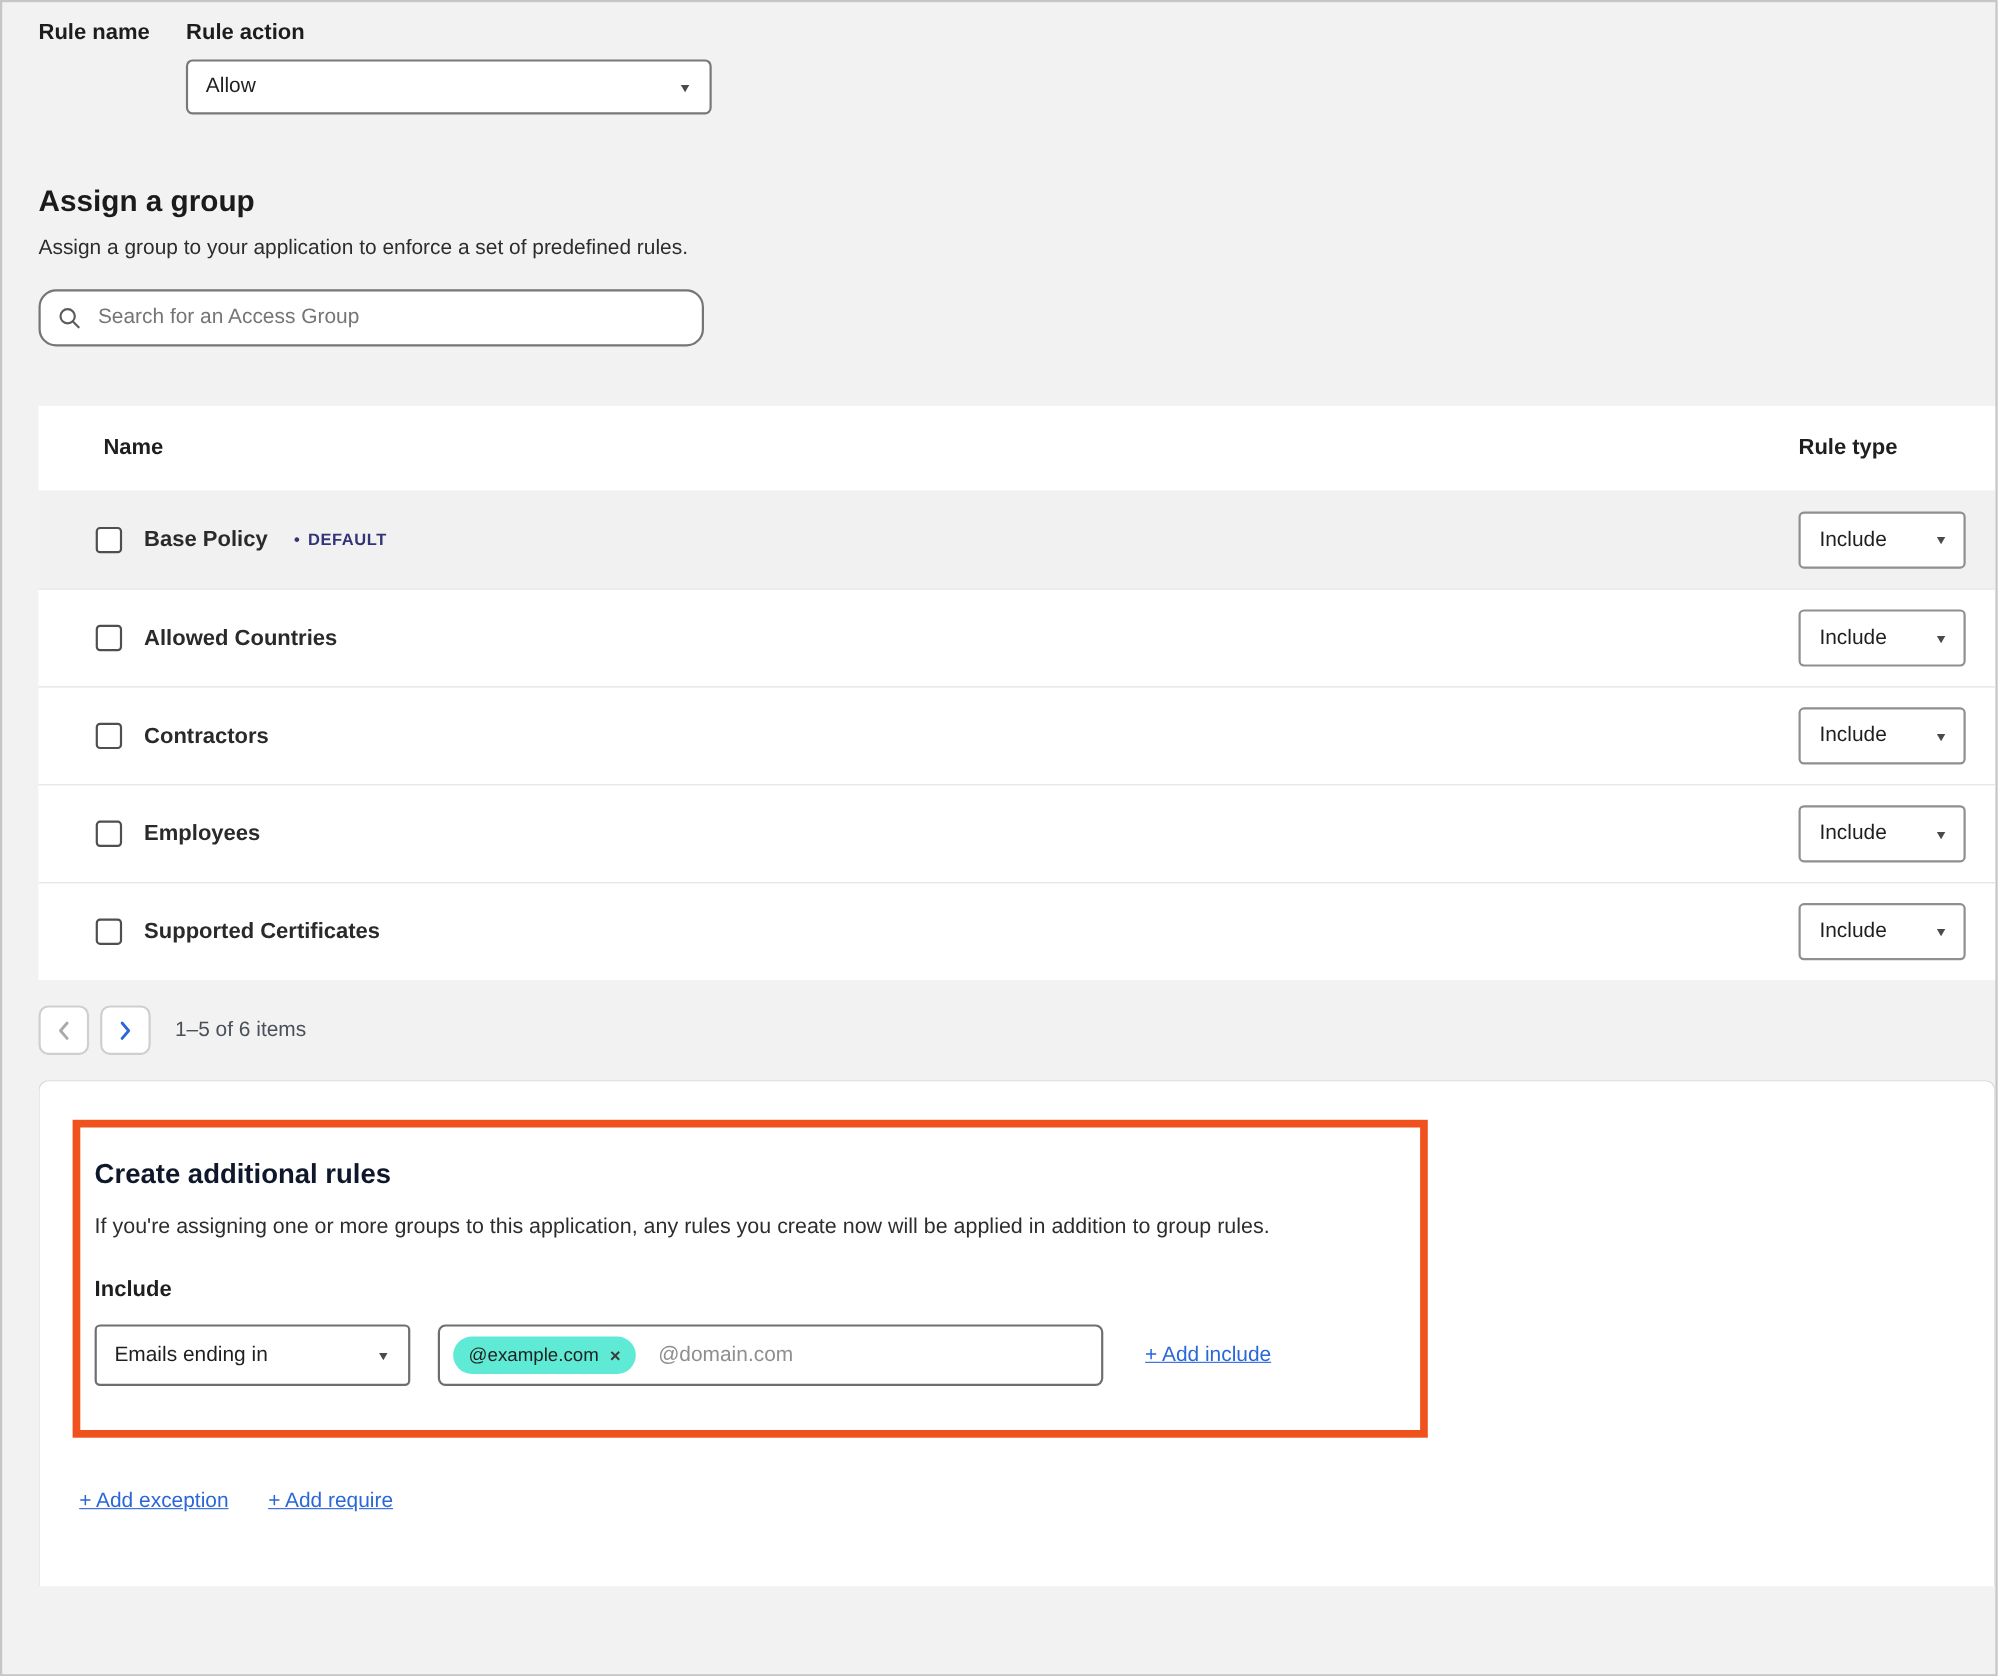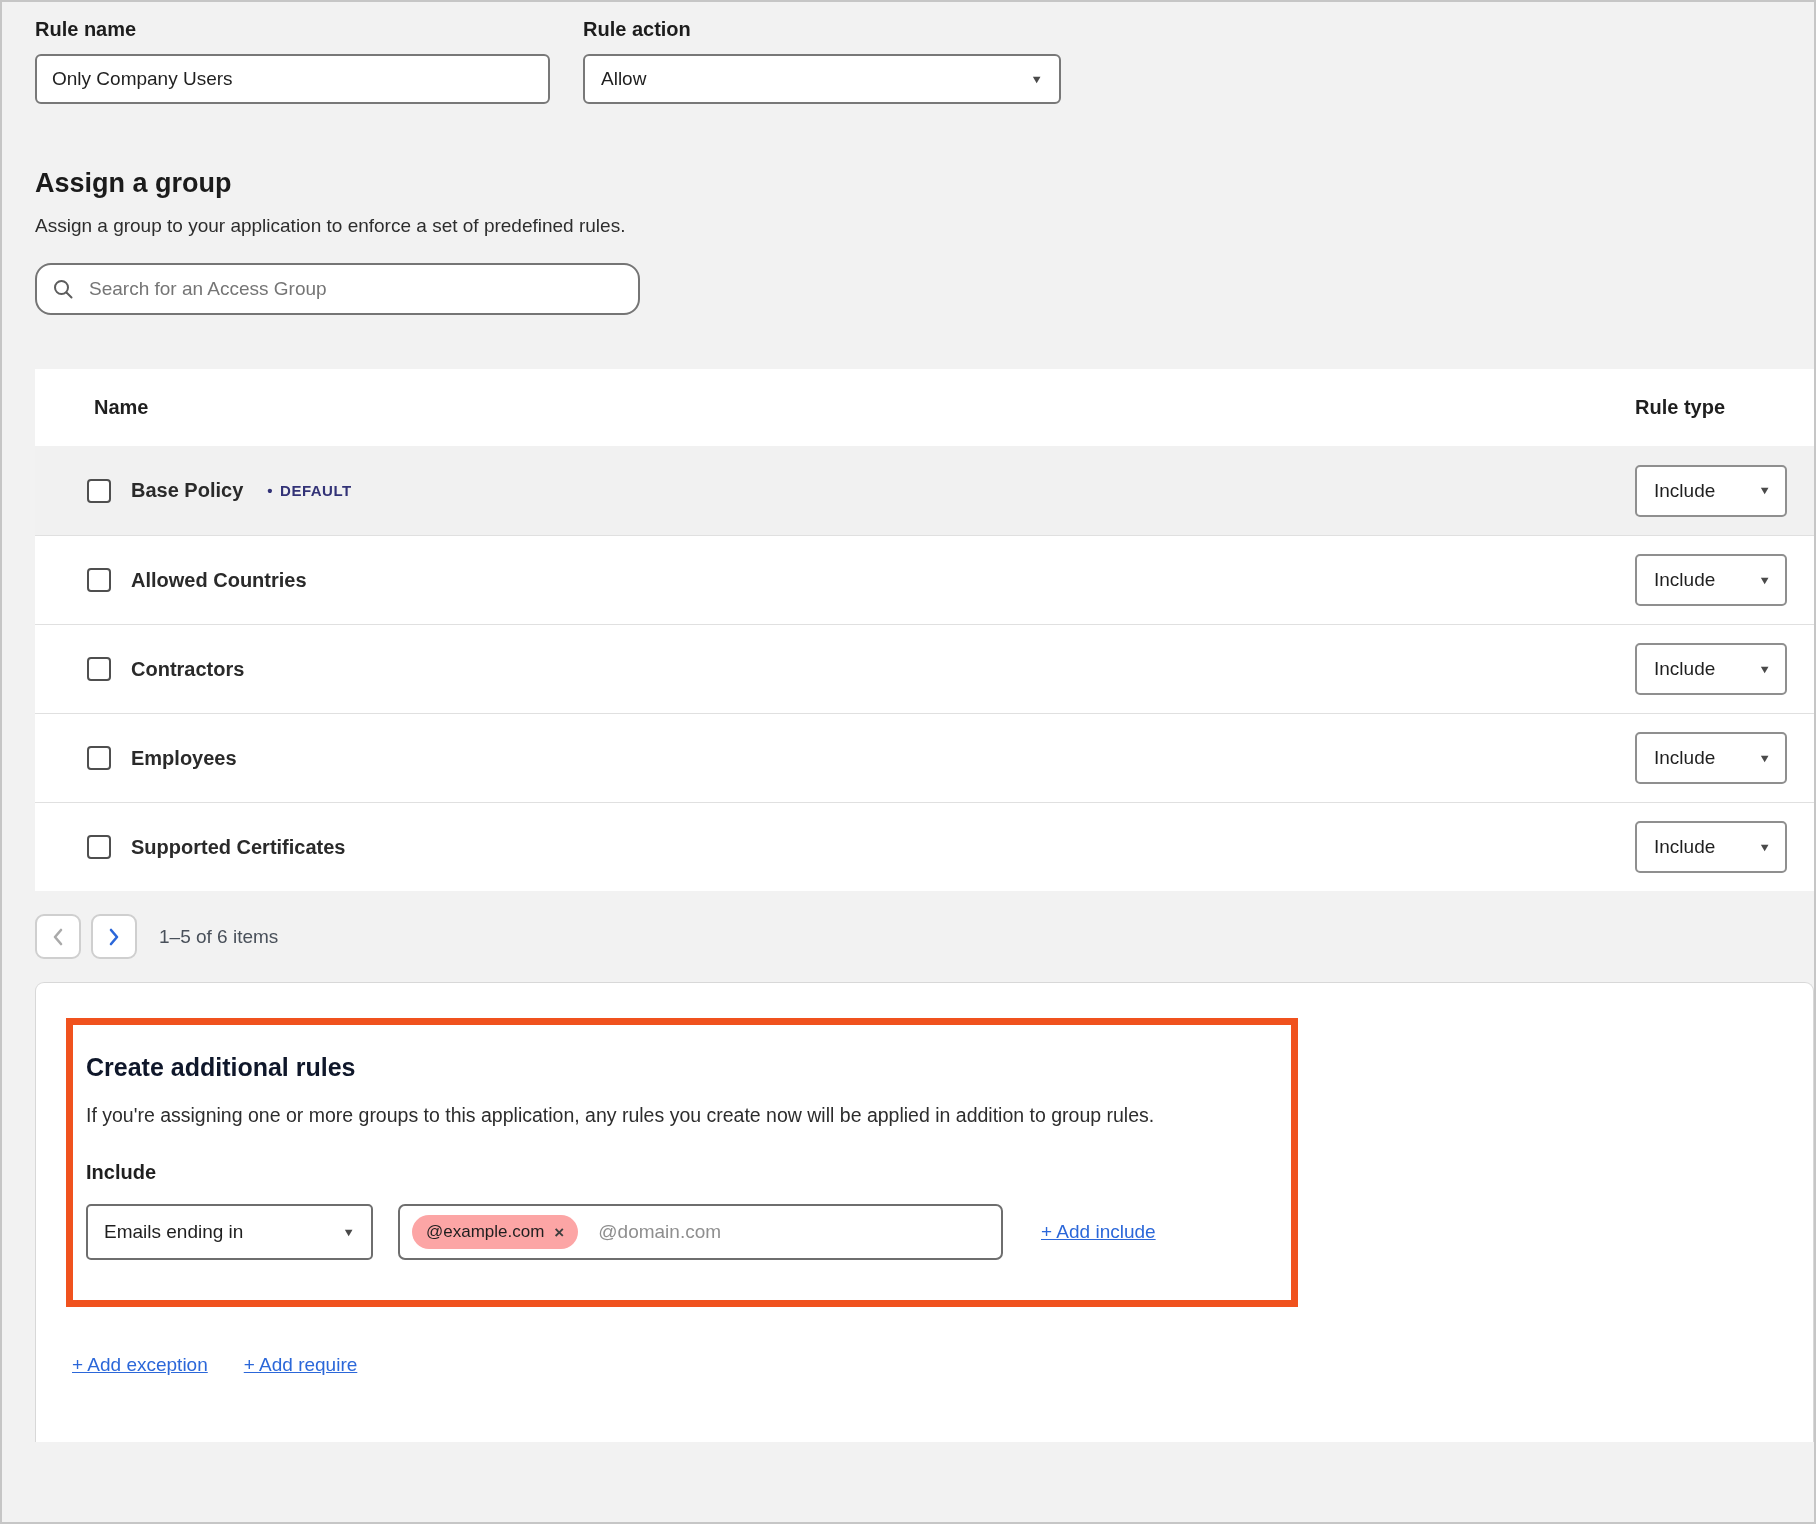--- a/index.html
+++ b/index.html
@@ -75,39 +75,38 @@
   .highlight h3 { margin:16px 0 0; font-size:25px; font-weight:bold; color:#0f172a; }
   .highlight p { margin:22px 0 0; font-size:19.5px; color:#2d2d2d; }
   .inc-label { margin-top:34px; font-size:20px; font-weight:bold; color:#1f1f1f; }
   .controls { margin-top:20px; display:flex; align-items:center; }
   .cond-select { width:287px; height:56px; border-color:#6e6e6e; border-radius:5px; }
   .taginput {
     margin-left:25px; width:605px; height:56px; border:2px solid #6e6e6e; border-radius:7px;
     background:#fff; display:flex; align-items:center; padding:0 12px;
   }
   .chip {
-    background:#fca5a5; border-radius:17px; height:34px; display:inline-flex; align-items:center;
+    background:#5eead4; border-radius:17px; height:34px; display:inline-flex; align-items:center;
     padding:0 14px; font-size:17px; color:#1f1f1f; gap:10px; flex:none;
   }
   .chip-x { font-size:17px; color:#3d3d3d; font-weight:bold; cursor:pointer; line-height:1; }
   .taginput input { border:none; outline:none; background:transparent; margin-left:18px; font-size:19px; flex:1; color:#333; }
   .taginput input::placeholder { color:#8f8f8f; opacity:1; }
   .link { color:#2b67d9; text-decoration:underline; font-size:19px; cursor:pointer; white-space:nowrap; }
   .controls .link { margin-left:38px; }
   .links-row { margin-top:47px; margin-left:6px; display:flex; gap:36px; }
 </style>
 </head>
 <body>
 
 <div class="content">
 
   <div class="form-row">
     <div class="field">
       <label>Rule name</label>
-      <input class="text-input" value="Only Company Users" style="">
     </div>
     <div class="field">
       <label>Rule action</label>
       <div class="select">
         <span>Allow</span>
         <span class="arrow">▼</span>
       </div>
     </div>
   </div>
 

